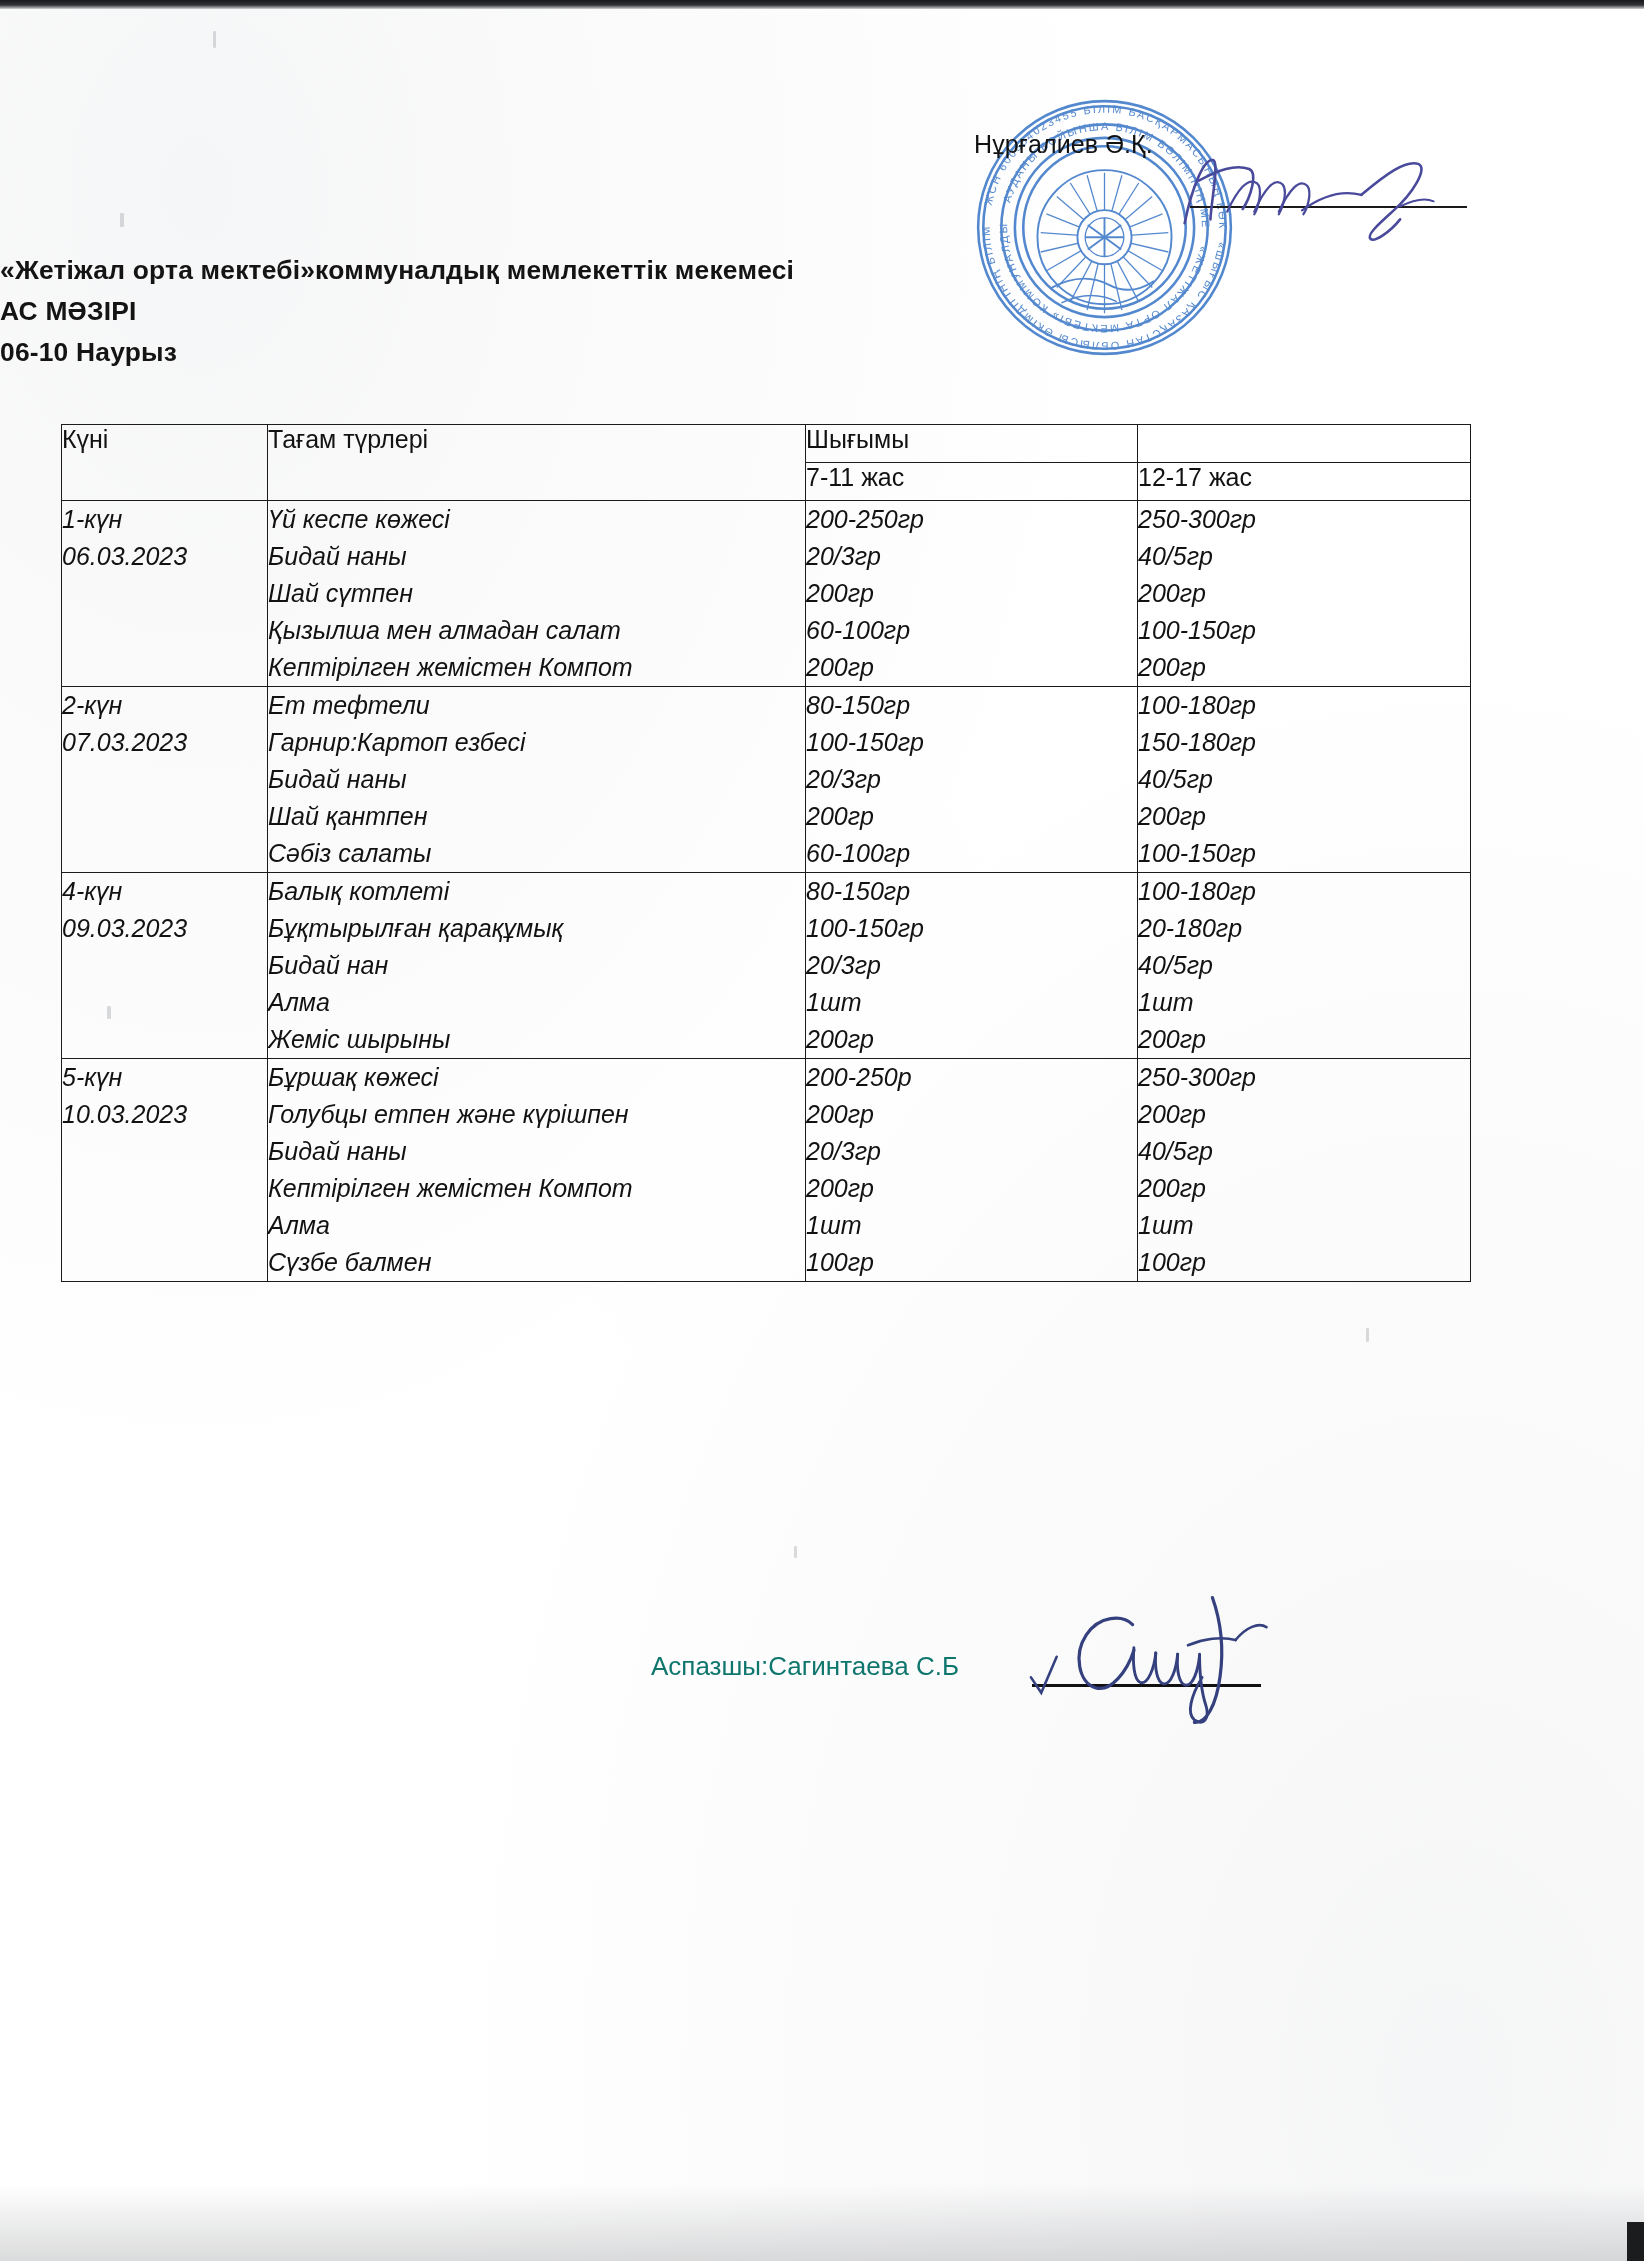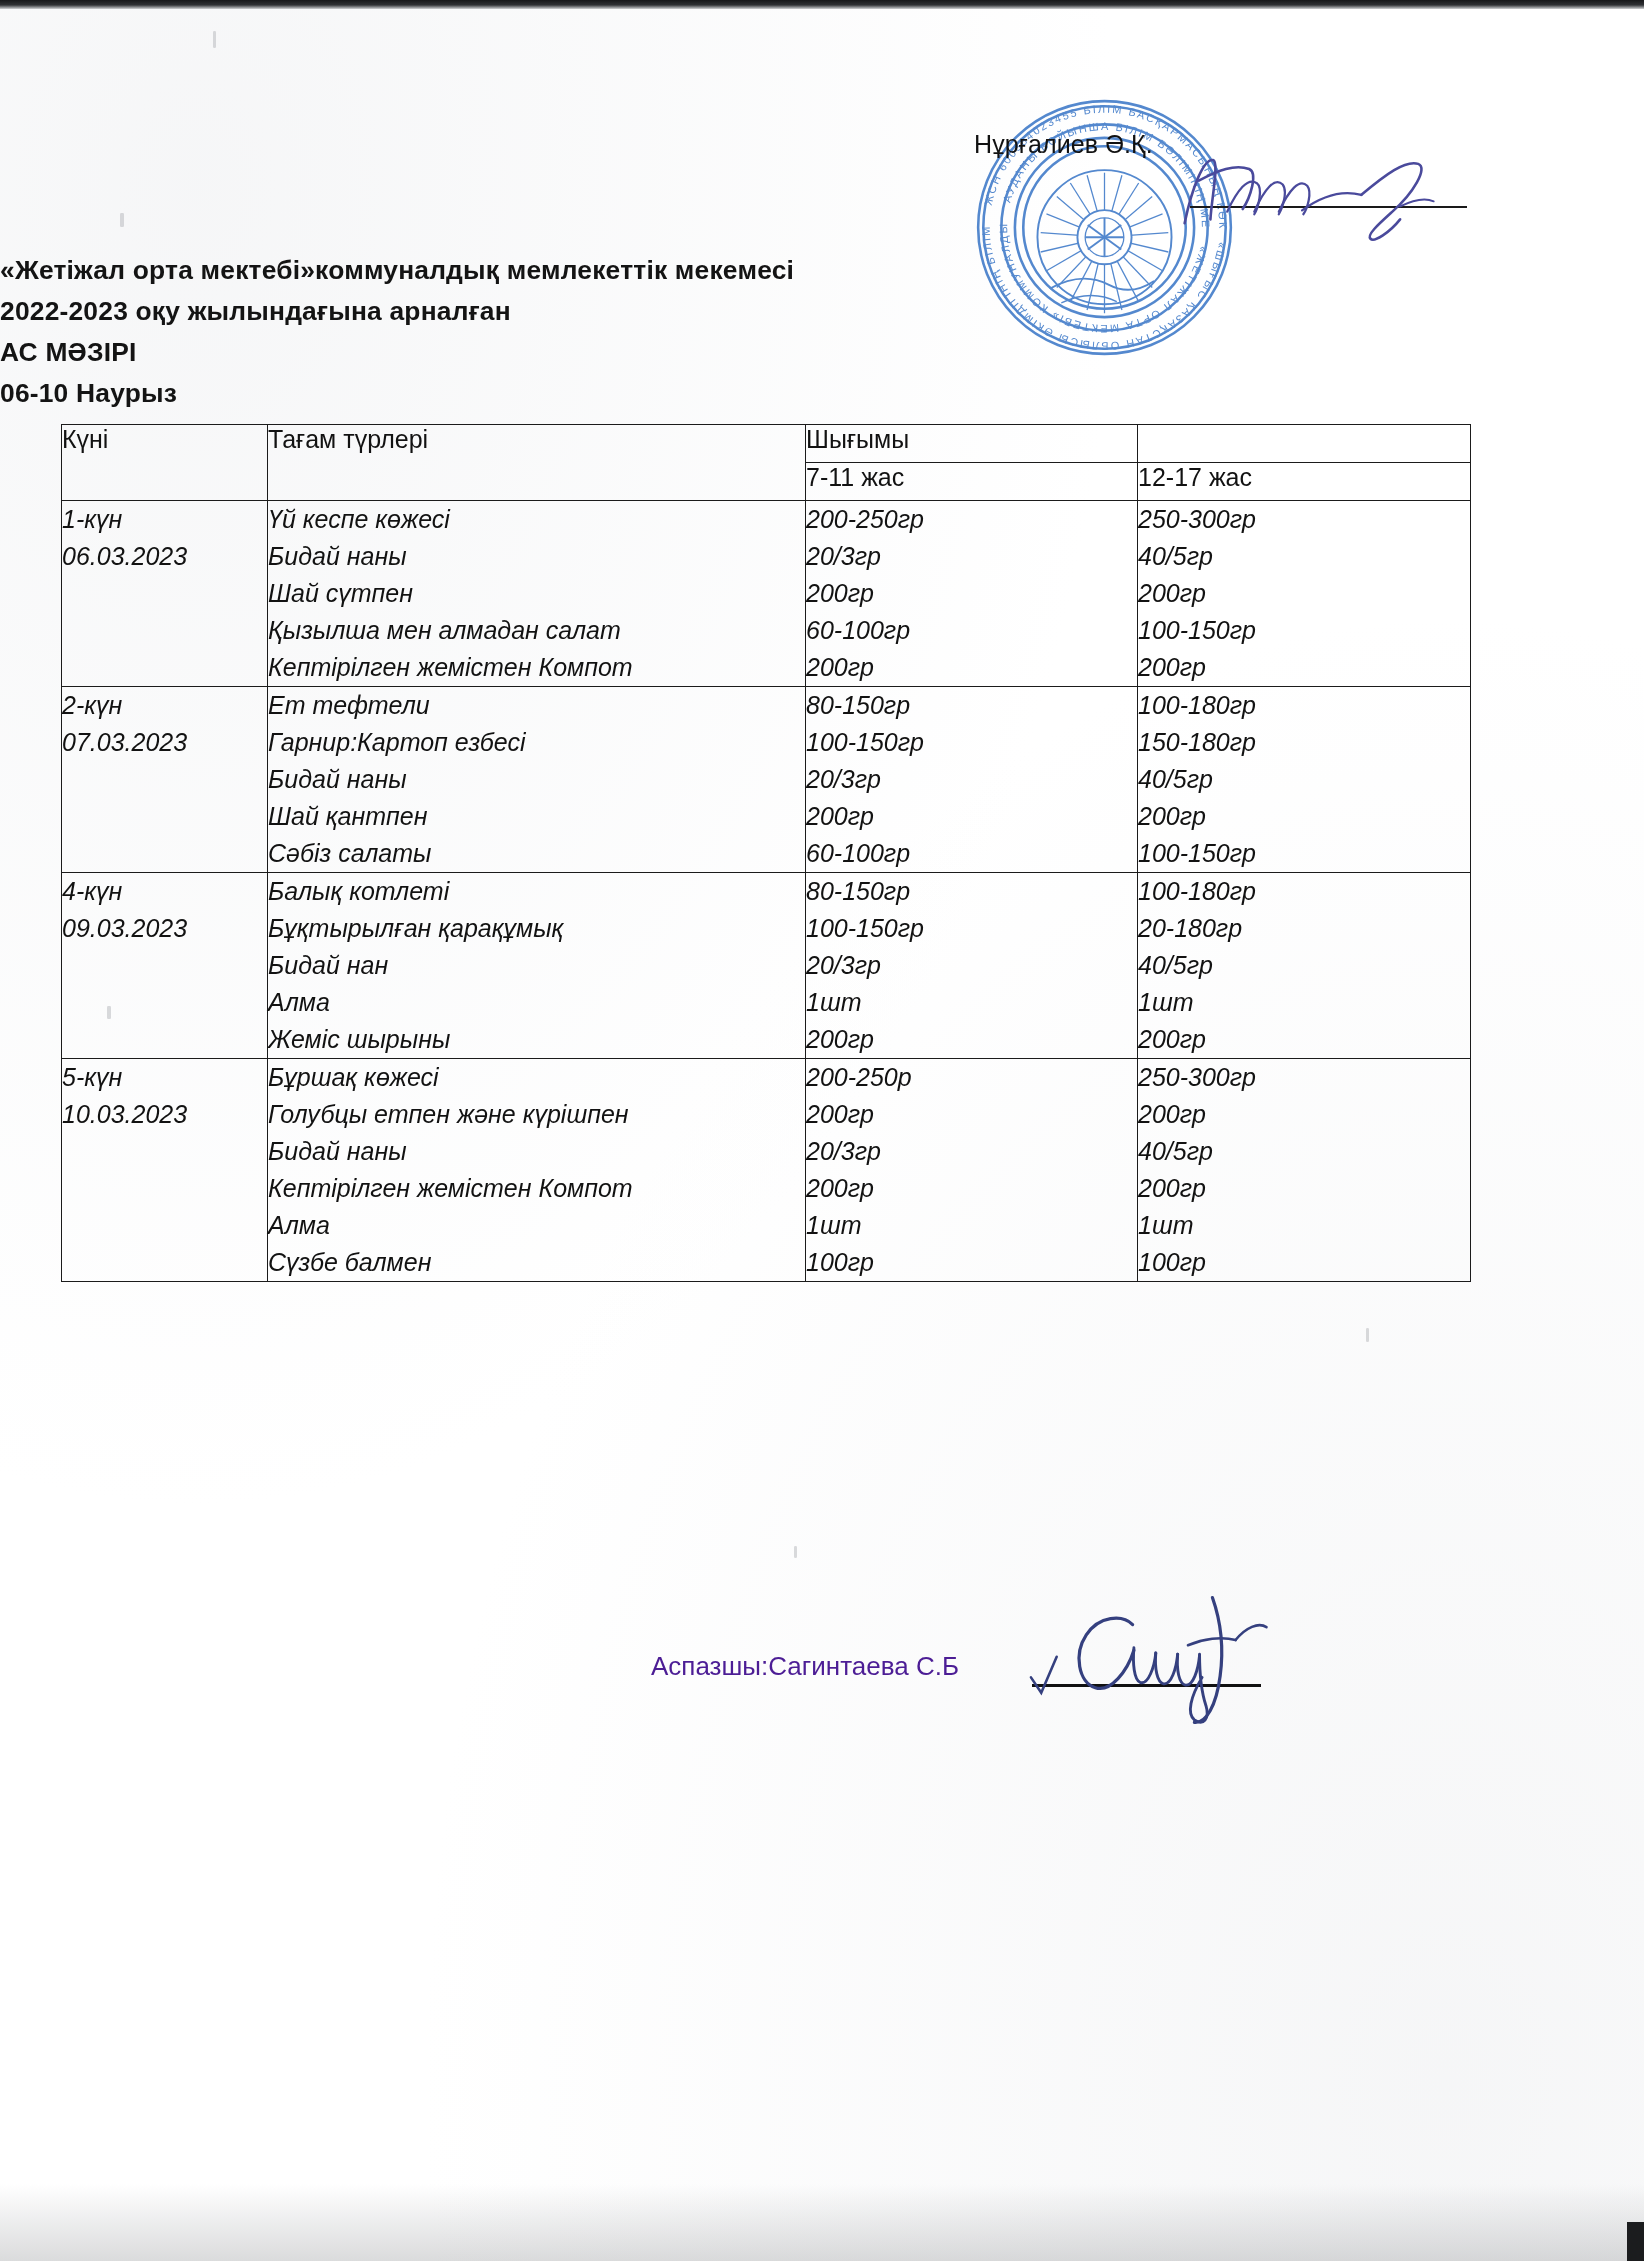--- a/index.html
+++ b/index.html
@@ -144,21 +144,21 @@
   .thick-top { border-top-width: 2.6px; font-style: italic; }
   .thick-bottom { border-bottom-width: 2.6px; margin-left: 16px; }
 
   
   .cook-line {
     position: absolute;
     left: 651px;
     top: 1651px;
     font-size: 26px;
     white-space: nowrap;
-    color: #4c1d95;
+    color: #0f766e;
   }
   .cook-sig-rule {
     position: absolute;
     left: 1032px;
     top: 1684px;
     width: 229px;
     height: 2.6px;
     background: #111111;
   }
   .cook-signature {
@@ -268,21 +268,20 @@
       <path d="M164 100 C180 66, 196 48, 208 60 C216 70, 208 96, 202 104" stroke-width="3.5"></path>
       <path d="M200 98 C230 76, 262 66, 292 74" stroke-width="3.5"></path>
       <path d="M292 74 C330 42, 360 20, 380 26 C396 32, 372 72, 340 100 C318 120, 300 136, 306 142 C312 148, 336 132, 352 112" stroke-width="4"></path>
       <path d="M352 92 C372 82, 390 78, 404 84" stroke-width="3"></path>
     </g>
   </svg>
 </div>
 
 <div class="titles">
   <div class="t">«Жетіжал орта мектебі»коммуналдық мемлекеттік мекемесі</div>
-  <div class="t">2022-2023 оқу жылындағына арналған</div>
   <div class="t">АС МӘЗІРІ</div>
   <div class="t">06-10 Наурыз</div>
 </div>
 
 <table class="menu-table">
   <colgroup>
     <col class="col-day">
       <col class="col-dish">
       <col class="col-y1">
       <col class="col-y2">

